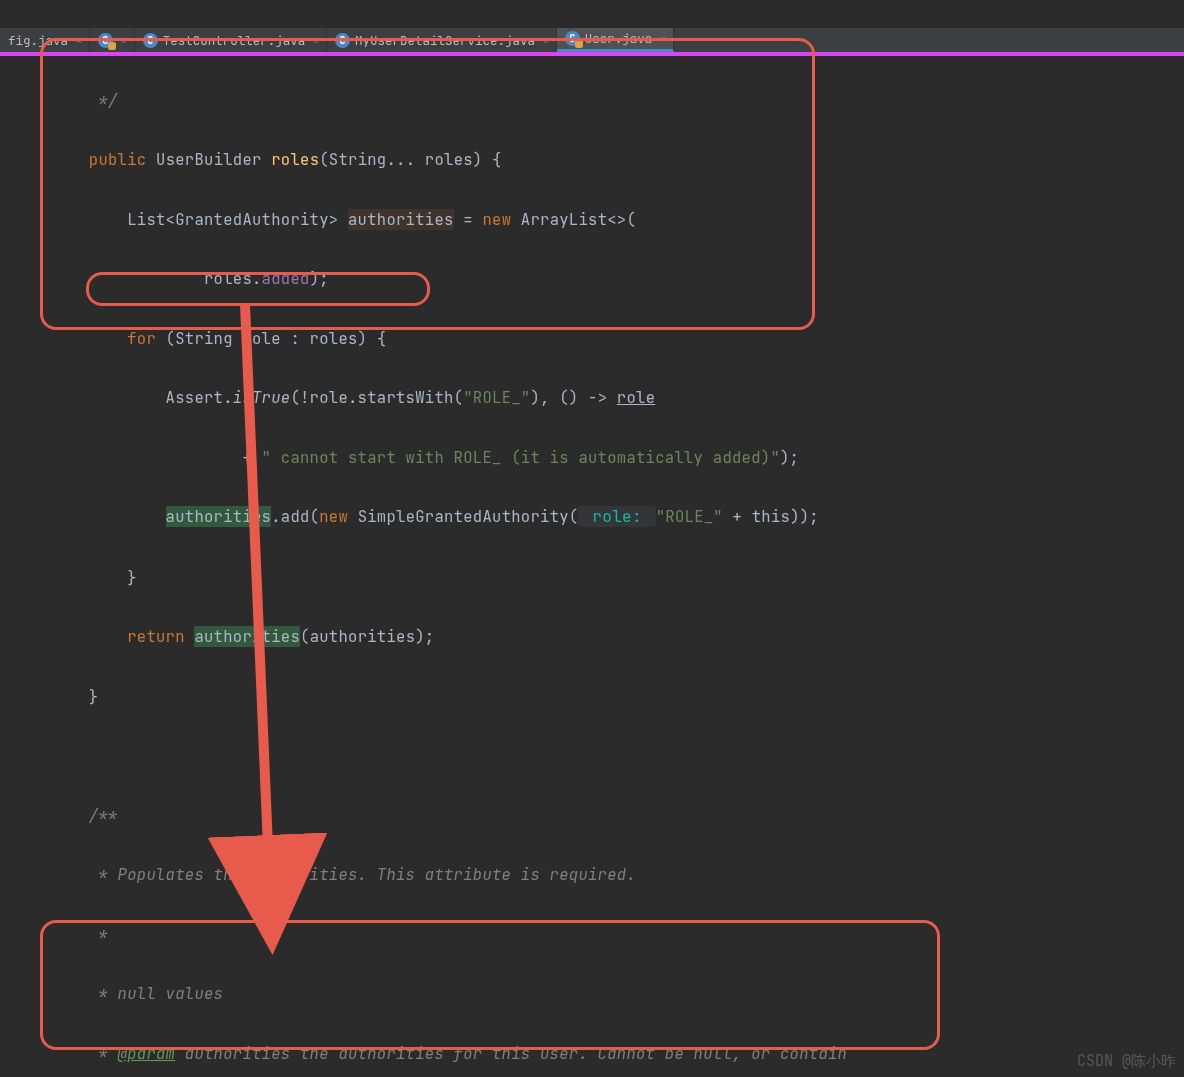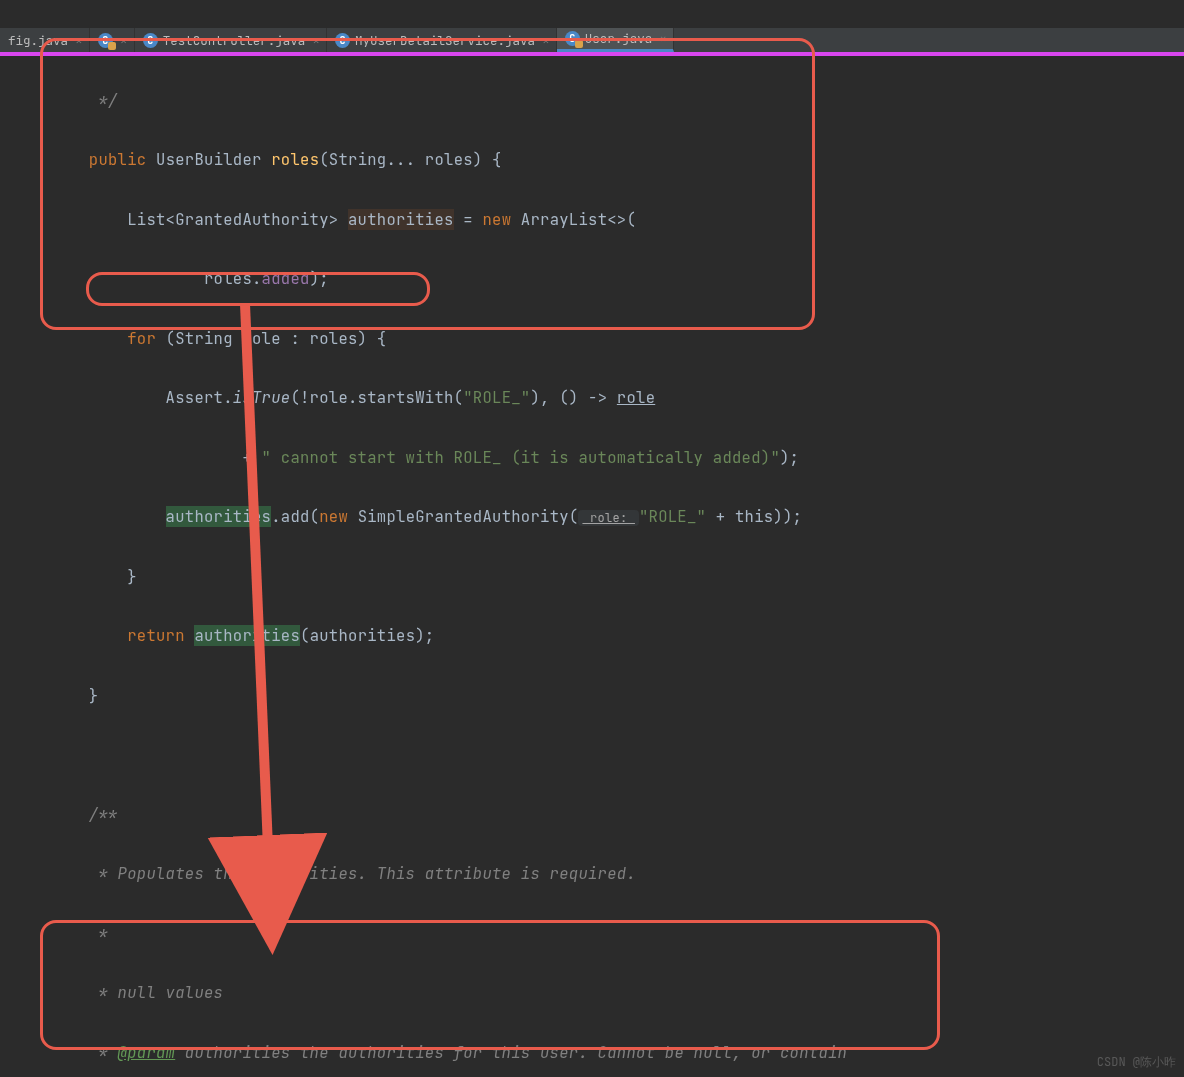--- a/index.html
+++ b/index.html
@@ -69,47 +69,46 @@
     font-size: 15.5px;
     letter-spacing: 0.3px;
   }
   .kw { color: #cc7832; }
   .method-def { color: #ffc66d; }
   .str { color: #6a8759; }
   .comment { color: #808080; font-style: italic; }
   .doctag { color: #629755; font-style: italic; text-decoration: underline; }
   .italic { font-style: italic; }
   .param-hint {
-    color: #a3a3a3;
+    color: #14b8a6;
     font-style: normal;
     background: #333638;
     border-radius: 4px;
     padding: 0 4px;
-    font-size: 12px;
-    text-decoration: underline;
+    font-size: 16px;
   }
   .usage { background: #32593d; }
   .usage-w { background: #40332b; }
   .underline-ref { text-decoration: underline; color: #a9b7c6; }
   .annot-box {
     position: absolute;
     border: 3.5px solid #e85b4c;
     border-radius: 16px;
     pointer-events: none;
   }
   .arrow-svg {
     position: absolute;
     pointer-events: none;
   }
   .watermark {
     position: absolute;
     right: 8px;
     bottom: 6px;
     color: #6b6b6b;
-    font-size: 12px;
+    font-size: 15px;
     opacity: 0.7;
   }
 </style>
 </head>
 <body>
 
 <div class="tabs">
   <div class="tab">
     <span>fig.java</span>
     <span class="close">×</span>

